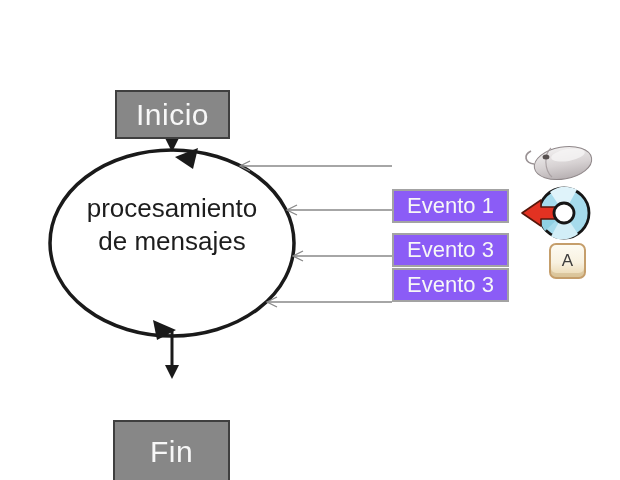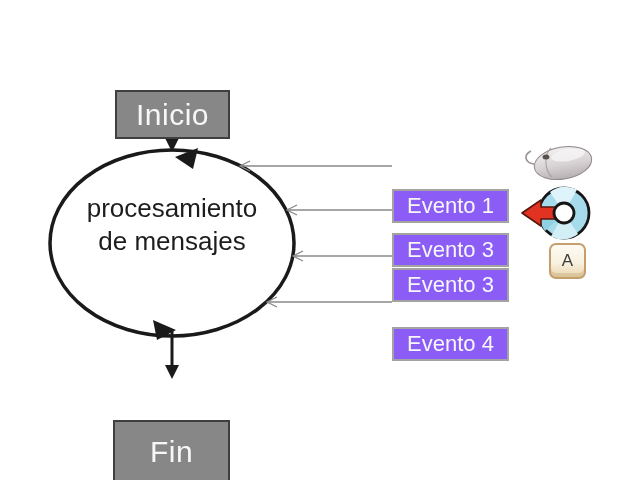--- a/index.html
+++ b/index.html
@@ -91,23 +91,20 @@
 
   <div id="event-node-0" class="node event-node">
     <span>Evento 1</span>
   </div>
   <div id="event-node-1" class="node event-node">
     <span>Evento 3</span>
   </div>
   <div id="event-node-2" class="node event-node">
     <span>Evento 3</span>
   </div>
-  <div id="event-node-3" class="node event-node">
-    <span>Evento 4</span>
-  </div>
 
   <svg id="mouse-icon" class="icon" width="78" height="48" viewBox="0 0 78 48">
     <defs>
       <linearGradient id="mbody" x1="0" y1="0" x2="0" y2="1">
         <stop offset="0" stop-color="#f1efef"></stop>
         <stop offset="0.55" stop-color="#d7d2d3"></stop>
         <stop offset="1" stop-color="#b7b0b2"></stop>
       </linearGradient>
     </defs>
     <path d="M 13,24 C 4,23 2,15 10,11" stroke="#9a9294" stroke-width="1.7" fill="none"></path>

